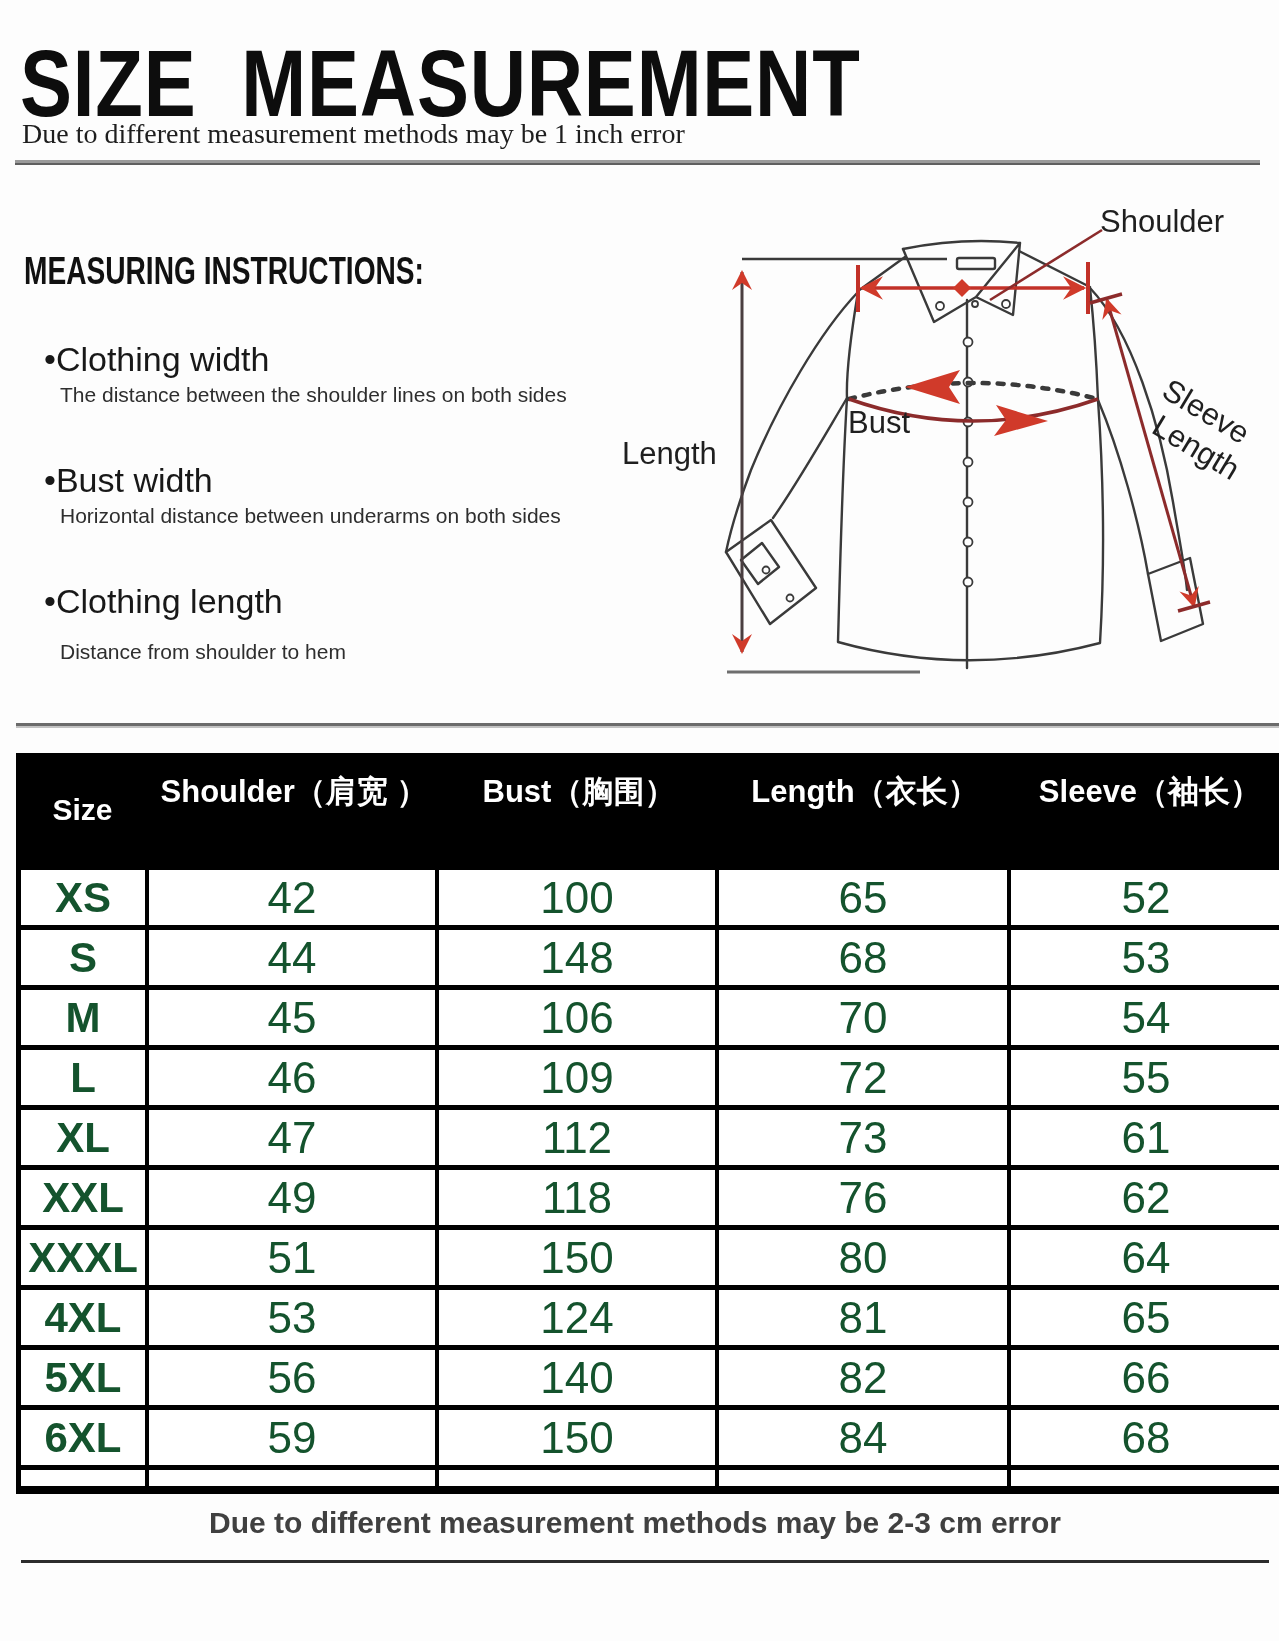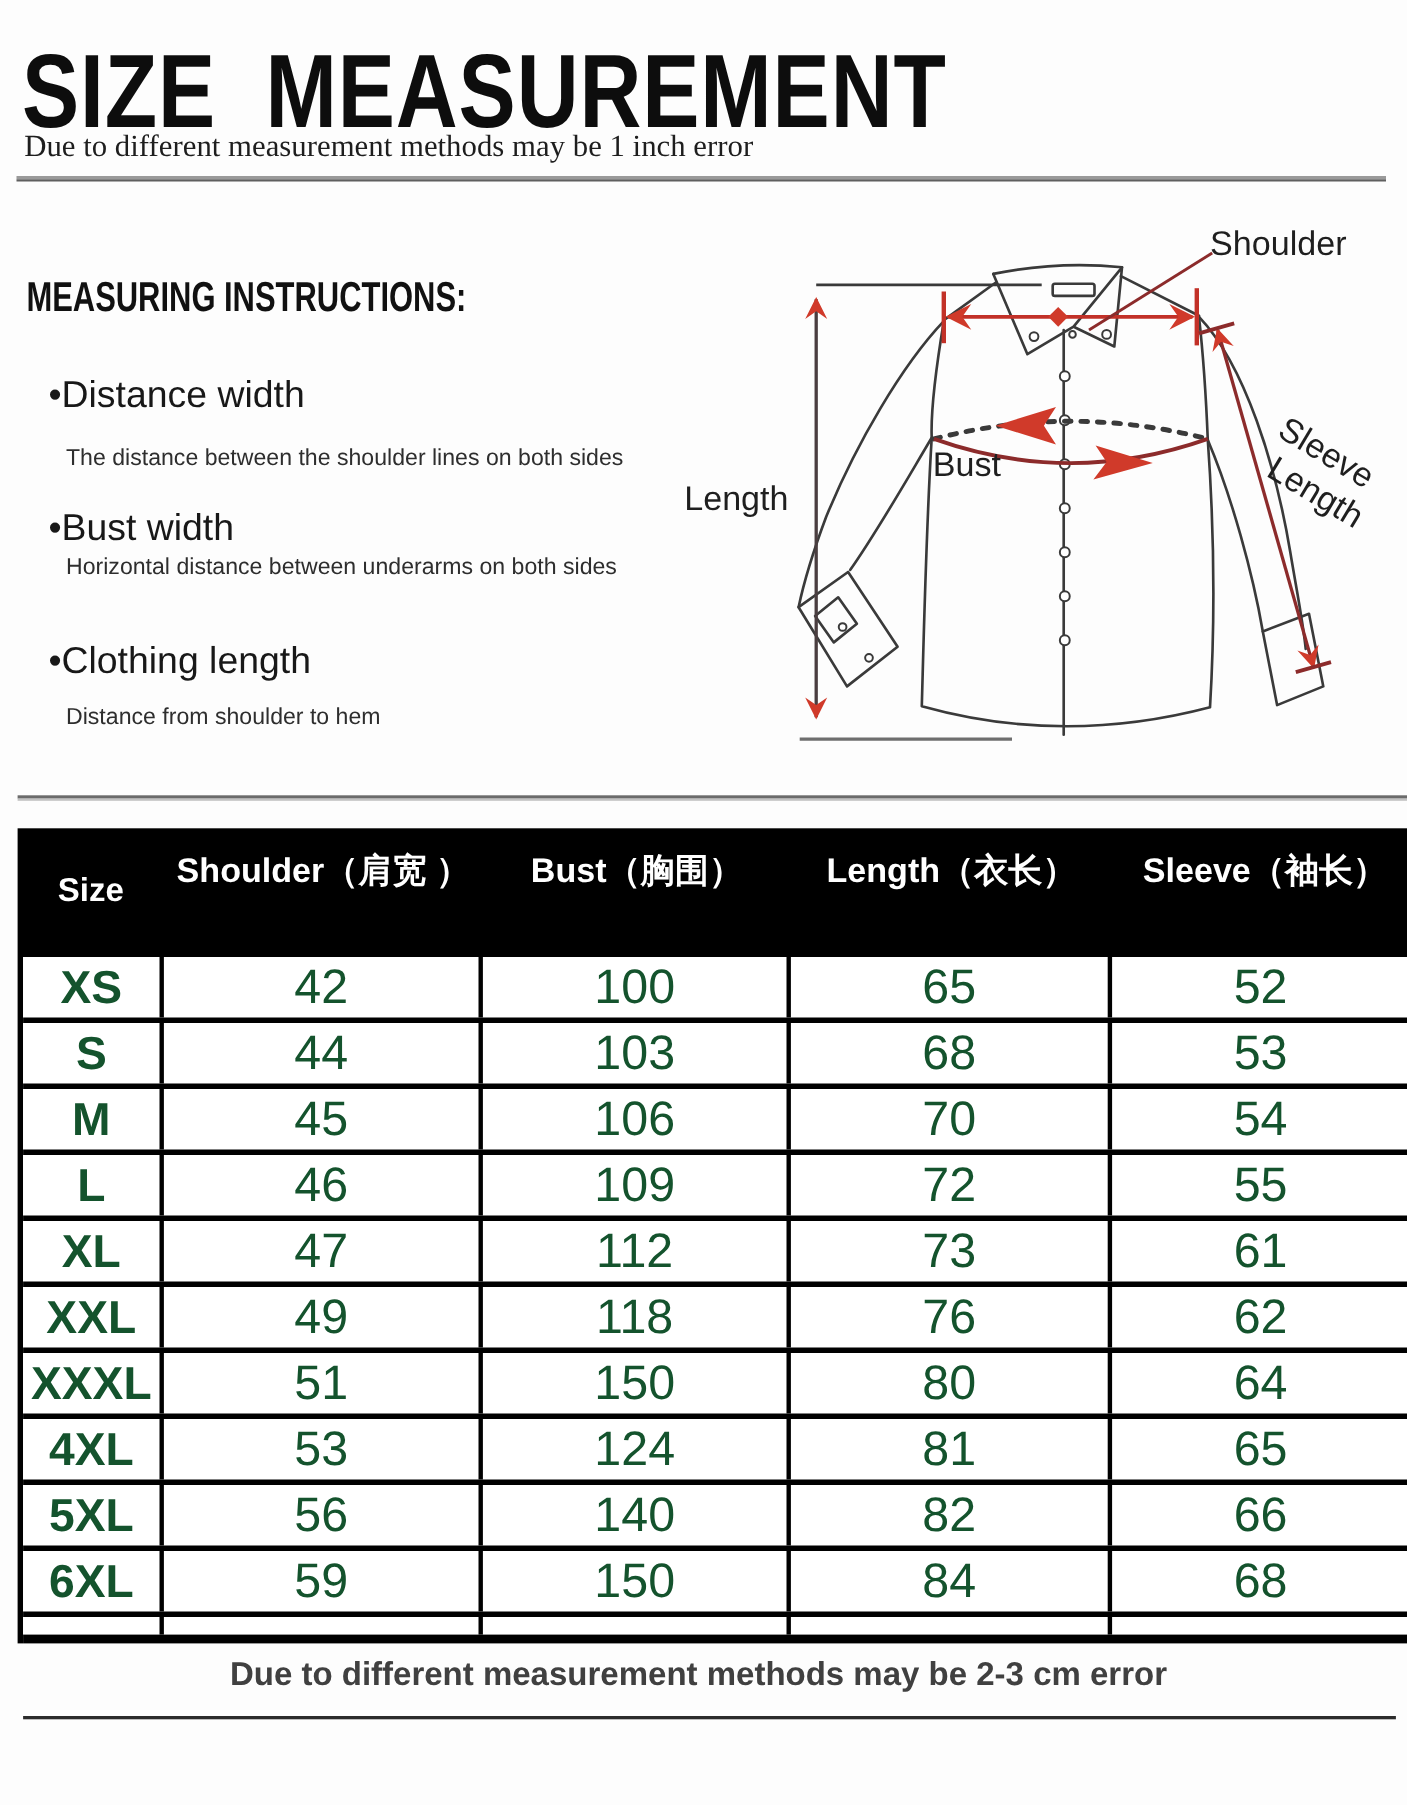--- a/index.html
+++ b/index.html
@@ -13,21 +13,21 @@
   .subtitle{position:absolute;left:22px;top:118px;font-family:"Liberation Serif",serif;
             font-size:28px;color:#1e1e1e;}
   .top-divider{position:absolute;left:15px;top:160px;width:1245px;height:0;
                border-top:3px solid #9a9a9a;border-bottom:2px solid #5f5f5f;}
 
   
   .inst-heading{position:absolute;left:24px;top:250px;font-size:38px;font-weight:bold;
                 color:#111;transform:scaleX(.74);transform-origin:left top;white-space:nowrap;}
   .inst-label{position:absolute;left:44px;font-size:34px;color:#181818;}
   .inst-desc{position:absolute;left:60px;font-size:21px;color:#2e2e2e;}
-  .i1l{top:340px}.i1d{top:405px}
+  .i1l{top:340px}.i1d{top:383px}
   .i2l{top:461px}.i2d{top:504px}
   .i3l{top:582px}.i3d{top:640px}
 
   
   .diagram{position:absolute;left:600px;top:160px;width:679px;height:540px;}
   .shirt{fill:none;stroke:var(--outline_dark);stroke-width:2.4;stroke-linejoin:round;stroke-linecap:round;}
   .btn{fill:#fff;stroke:var(--outline_dark);stroke-width:1.8;}
   .ext{stroke:var(--outline_dark);stroke-width:2.4;fill:none;}
   .ext-gray{stroke:#6e6e6e;stroke-width:3;fill:none;}
   .len-line{stroke:#4a3e40;stroke-width:3;}
@@ -66,21 +66,21 @@
 </head>
 <body>
 
 <div class="page">
 
   <div class="title">SIZE  MEASUREMENT</div>
   <div class="subtitle">Due to different measurement methods may be 1 inch error</div>
   <div class="top-divider"></div>
 
   <div class="inst-heading">MEASURING INSTRUCTIONS:</div>
-  <div class="inst-label i1l">•Distance width</div>
+  <div class="inst-label i1l">•Clothing width</div>
   <div class="inst-desc i1d">The distance between the shoulder lines on both sides</div>
   <div class="inst-label i2l">•Bust width</div>
   <div class="inst-desc i2d">Horizontal distance between underarms on both sides</div>
   <div class="inst-label i3l">•Clothing length</div>
   <div class="inst-desc i3d">Distance from shoulder to hem</div>
 
   <svg class="diagram" viewBox="600 160 679 540">
     <defs>
       <marker id="ar" viewBox="0 0 12 12" refX="10" refY="6" markerWidth="8" markerHeight="8" orient="auto-start-reverse">
         <path d="M1,1 L11,6 L1,11 L4.5,6 Z" class="arrow-fill"></path>
@@ -166,21 +166,21 @@
       <div class="trow">
         <div class="c c0">XS</div>
         <div class="c c1">42</div>
         <div class="c c2">100</div>
         <div class="c c3">65</div>
         <div class="c c4">52</div>
       </div>
       <div class="trow">
         <div class="c c0">S</div>
         <div class="c c1">44</div>
-        <div class="c c2">103</div>
+        <div class="c c2">148</div>
         <div class="c c3">68</div>
         <div class="c c4">53</div>
       </div>
       <div class="trow">
         <div class="c c0">M</div>
         <div class="c c1">45</div>
         <div class="c c2">106</div>
         <div class="c c3">70</div>
         <div class="c c4">54</div>
       </div>

